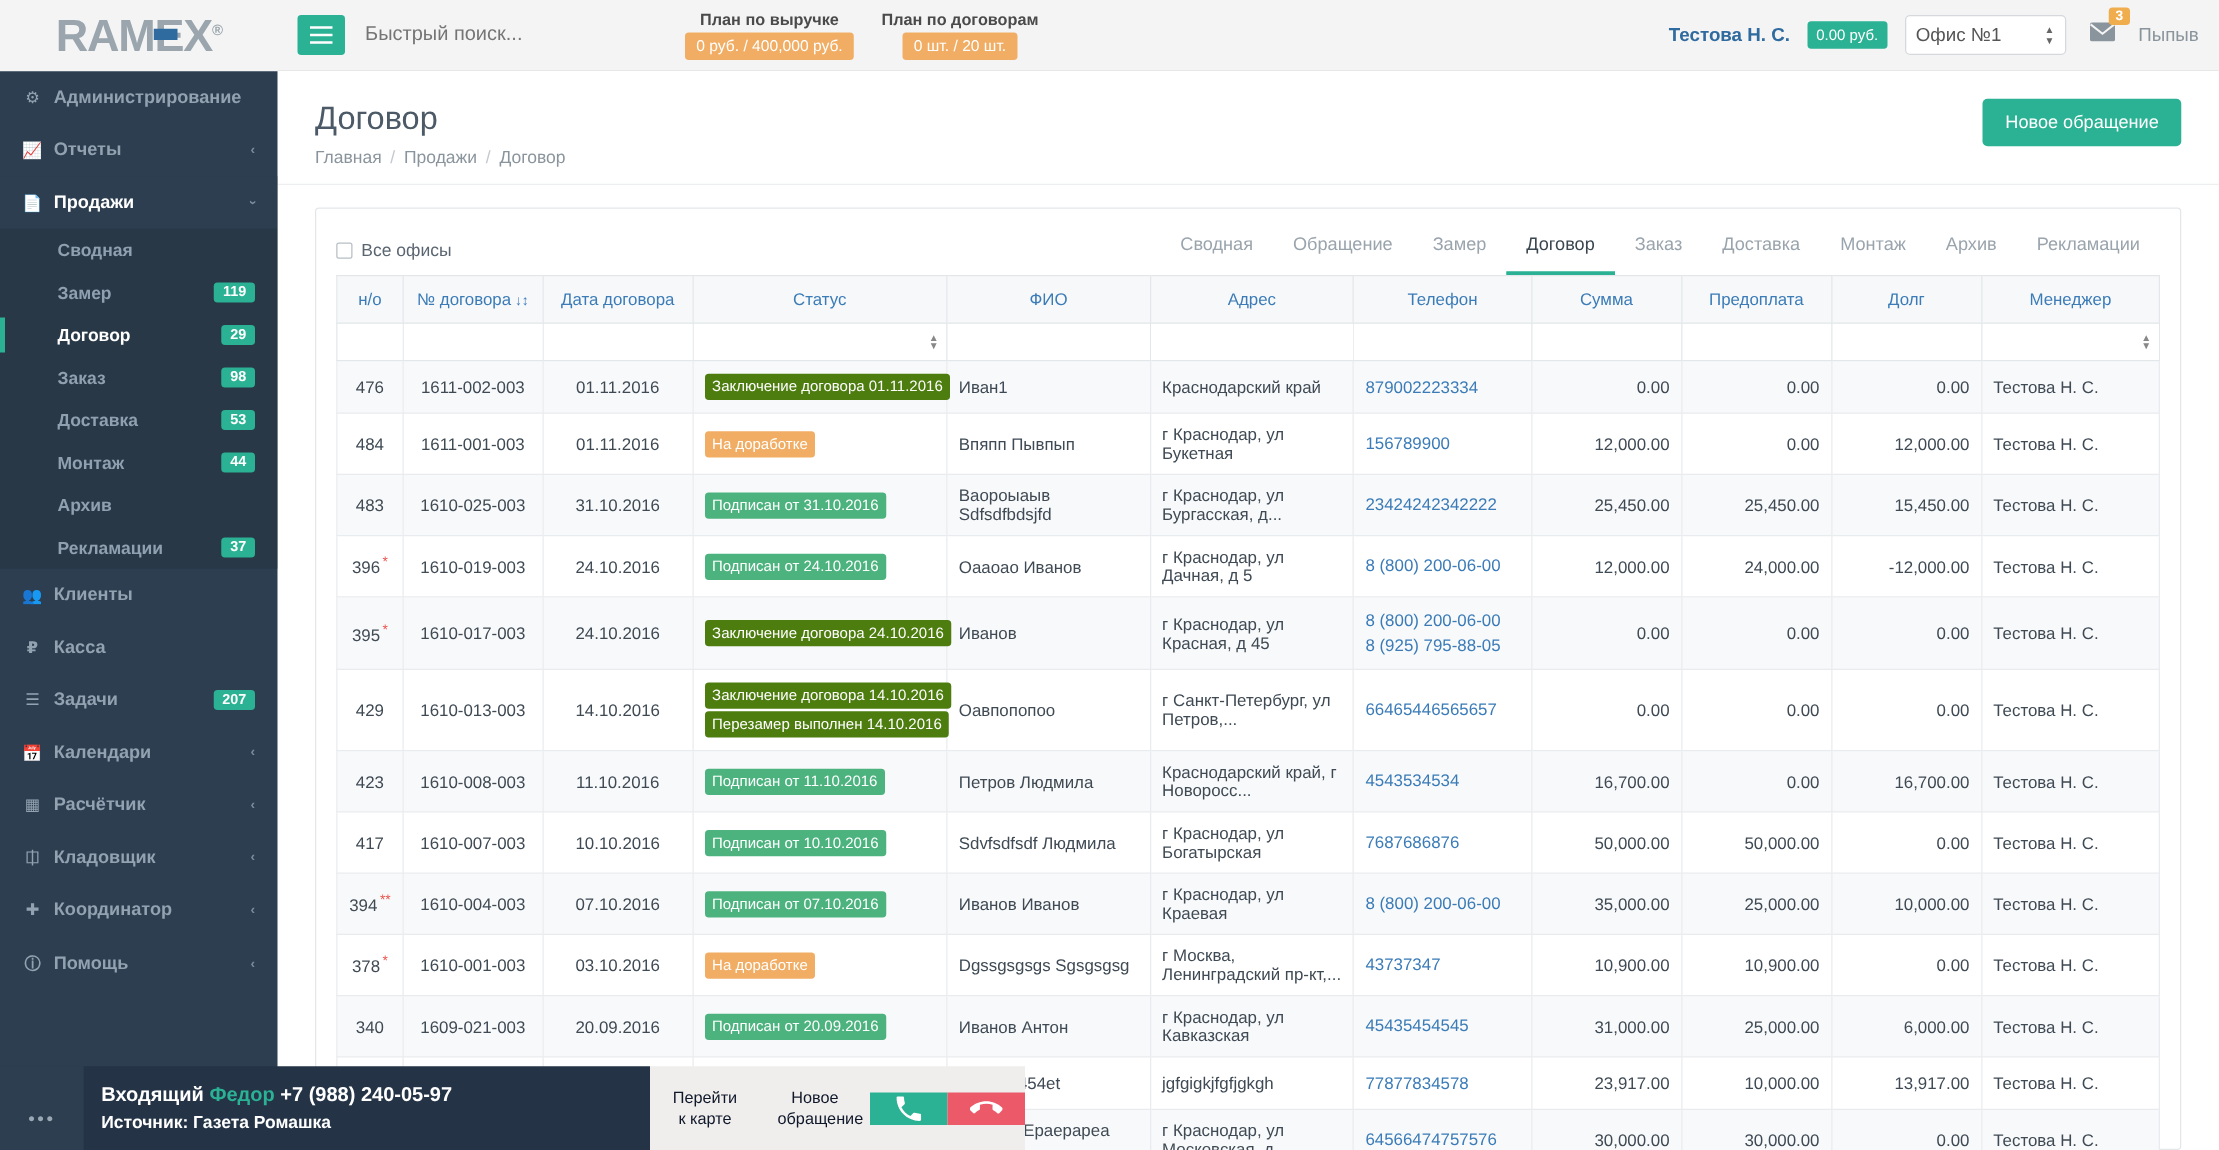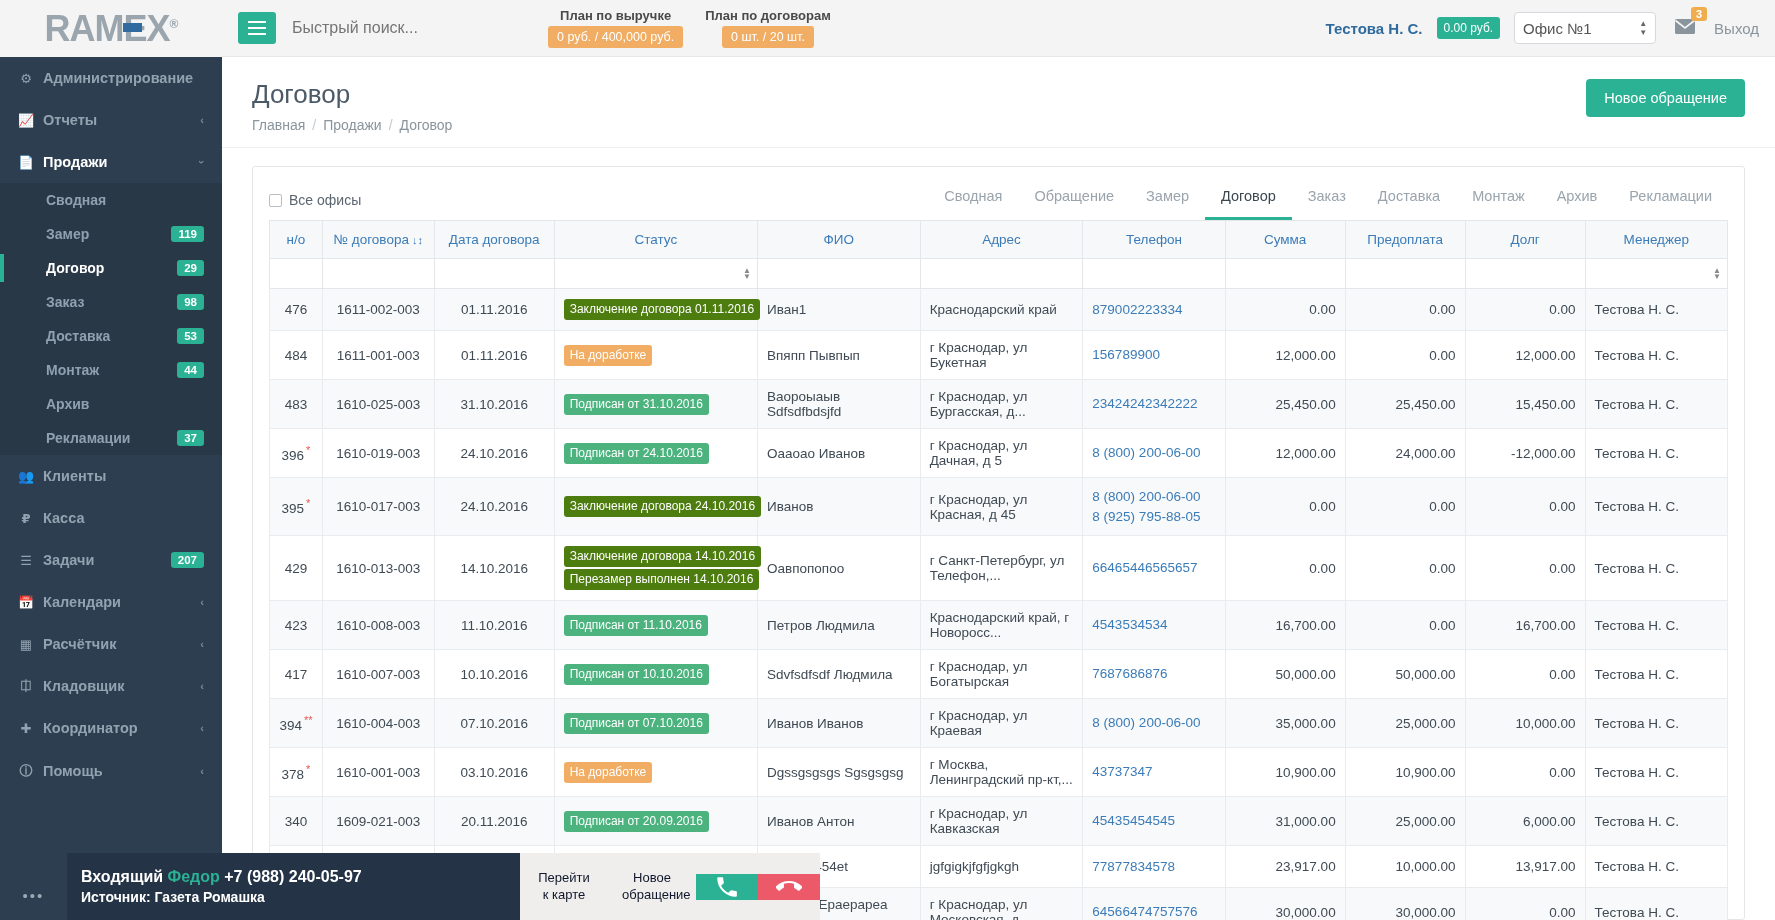--- a/index.html
+++ b/index.html
@@ -46,21 +46,21 @@
     background: #f0ad63; color: #fff; font-size: 12.5px; border-radius: 3px;
     padding: 4px 9px; display: inline-block; white-space: nowrap;
   }
   .topbar-right { margin-left: auto; display: flex; align-items: center; gap: 14px; }
   .user-name { color: #2f6b9e; font-weight: bold; font-size: 15px; }
   .money-badge {
     background: #2bb193; color: #fff; font-size: 12px; border-radius: 3px;
     padding: 4px 7px; white-space: nowrap;
   }
   .office-select {
-    width: 142px; height: 32px; border: 1px solid #d5d8dc; border-radius: 4px;
+    width: 129px; height: 32px; border: 1px solid #d5d8dc; border-radius: 4px;
     background: #fff; display: flex; align-items: center; padding: 0 8px;
     font-size: 15px; color: #555; cursor: pointer; justify-content: space-between;
   }
   .spin { display: flex; flex-direction: column; gap: 2px; color: #666; font-size: 8px; line-height: 7px; }
   .mail-wrap { position: relative; cursor: pointer; padding: 2px 4px; }
   .mail-badge {
     position: absolute; top: -9px; right: -7px; background: #f0ad4e; color: #fff;
     font-size: 11px; border-radius: 3px; padding: 1px 5px; font-weight: bold;
   }
   .logout { color: #8a949c; font-size: 15px; cursor: pointer; }
@@ -233,21 +233,21 @@
               <span>▼</span>
             </span>
         </div>
         <div class="mail-wrap">
           <svg width="22" height="17" viewBox="0 0 22 17">
             <rect x="1" y="1" width="20" height="15" rx="1.5" fill="#8a949c"></rect>
             <path d="M1.5 2.5 L11 10 L20.5 2.5" stroke="#f4f4f4" stroke-width="1.6" fill="none"></path>
           </svg>
           <span class="mail-badge">3</span>
         </div>
-        <span class="logout">Выход</span>
+        <span class="logout">Пыпыв</span>
       </div>
     </div>
   </div>
 
   <div class="body-row">
 
     <div class="sidebar">
       <div class="nav-item">
         <span class="ico">⚙</span>
         <span>Администрирование</span>
@@ -504,21 +504,21 @@
                     <td class="r">0.00</td>
                     <td class="r">0.00</td>
                     <td>Тестова Н. С.</td>
                   </tr>
                   <tr class="even">
                     <td class="c">429</td>
                     <td class="c">1610-013-003</td>
                     <td class="c">14.10.2016</td>
                     <td><span class="badge gray">Заключение договора 14.10.2016</span><br><span class="badge gray">Перезамер выполнен 14.10.2016</span><br></td>
                     <td>Оавпопопоо</td>
-                    <td>г Санкт-Петербург, ул Телефон,...</td>
+                    <td>г Санкт-Петербург, ул Петров,...</td>
                     <td>
                       <span class="phone-link">66465446565657</span>
                     </td>
                     <td class="r">0.00</td>
                     <td class="r">0.00</td>
                     <td class="r">0.00</td>
                     <td>Тестова Н. С.</td>
                   </tr>
                   <tr class="odd">
                     <td class="c">423</td>
@@ -576,21 +576,21 @@
                       <span class="phone-link">43737347</span>
                     </td>
                     <td class="r">10,900.00</td>
                     <td class="r">10,900.00</td>
                     <td class="r">0.00</td>
                     <td>Тестова Н. С.</td>
                   </tr>
                   <tr class="odd">
                     <td class="c">340</td>
                     <td class="c">1609-021-003</td>
-                    <td class="c">20.11.2016</td>
+                    <td class="c">20.09.2016</td>
                     <td><span class="badge green">Подписан от 20.09.2016</span><br></td>
                     <td>Иванов Антон</td>
                     <td>г Краснодар, ул Кавказская</td>
                     <td>
                       <span class="phone-link">45435454545</span>
                     </td>
                     <td class="r">31,000.00</td>
                     <td class="r">25,000.00</td>
                     <td class="r">6,000.00</td>
                     <td>Тестова Н. С.</td>

